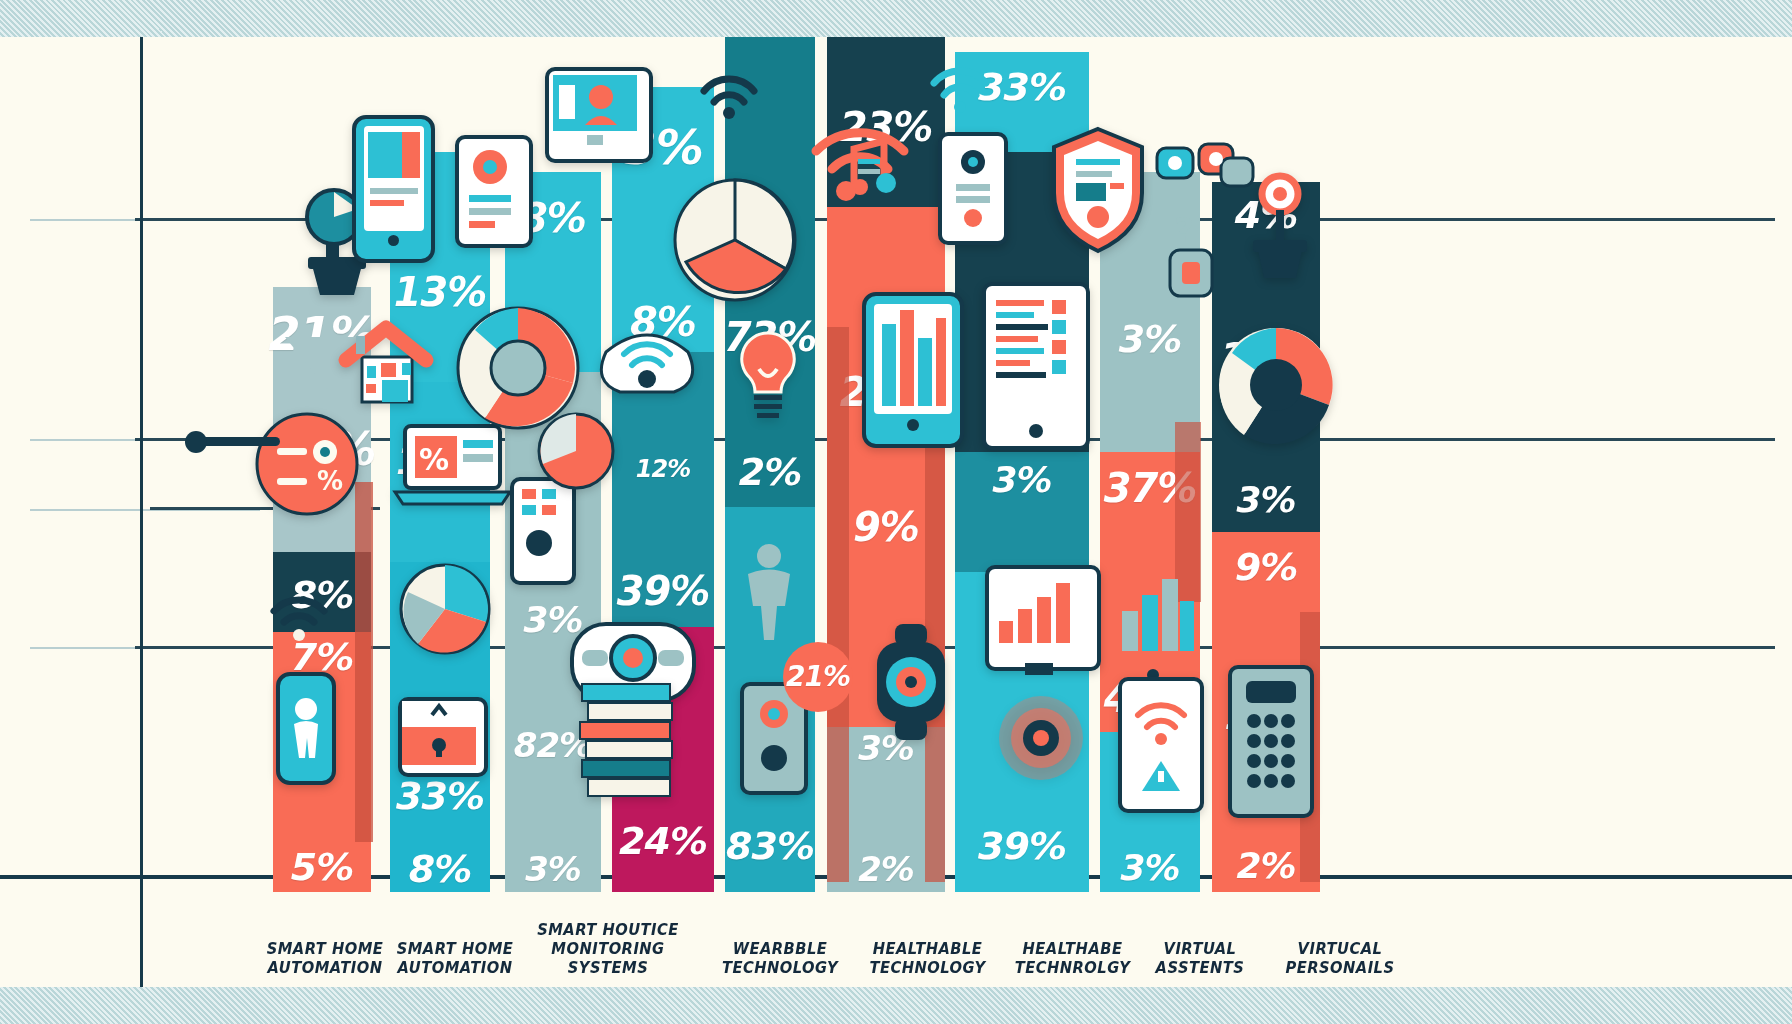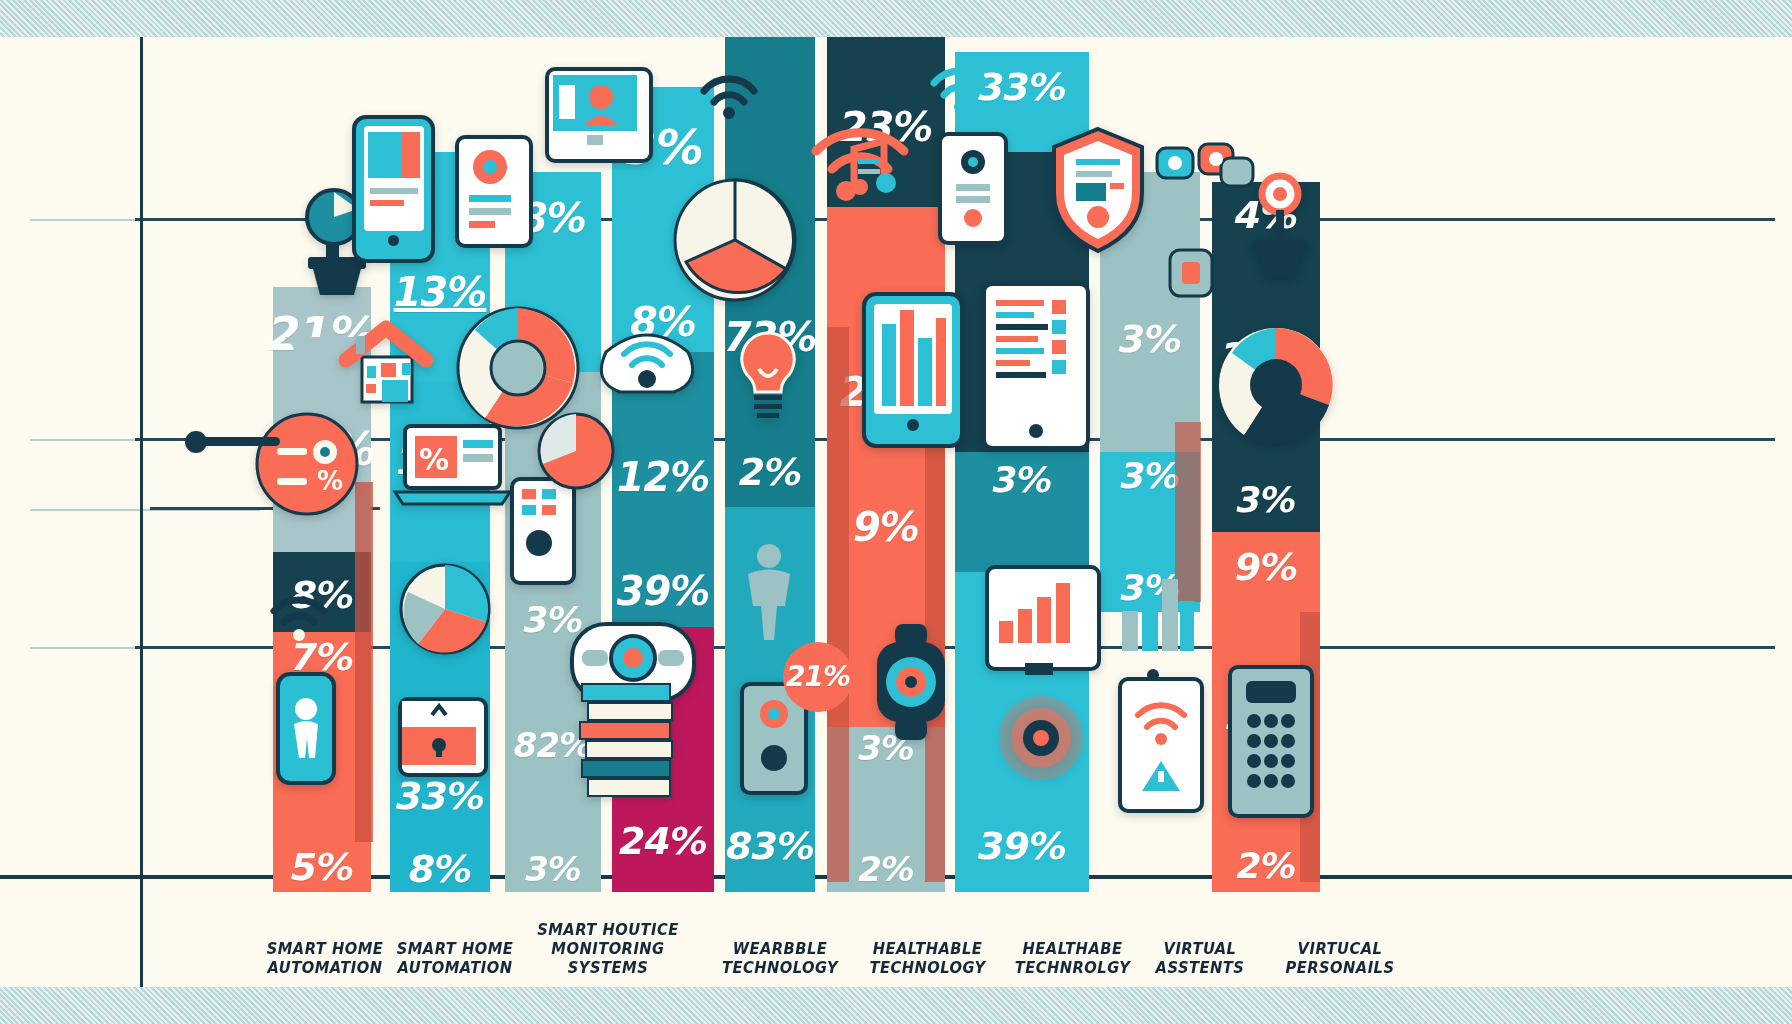--- a/index.html
+++ b/index.html
@@ -99,21 +99,21 @@
         <div class="val" style="color:#fff;font-size:38px;margin-top:6px;">7%</div>
         <div class="val" style="color:#fff;font-size:38px;margin-bottom:6px;">5%</div>
       </div>
     </div>
     <div class="chip" style="left:355px;top:445px;width:18px;height:360px;background:#c8503f;opacity:.75;"></div>
 
     <div class="chip" style="left:285px;top:300px;width:0;height:0;border-left:42px solid transparent;border-right:42px solid transparent;border-top:52px solid #a8c6c9;"></div>
 
     <div class="col" style="left:390px;width:100px;height:740px;">
       <div class="seg" style="height:230px;background:#2dc0d4;">
-        <div class="val" style="color:#fff;font-size:40px;margin-top:120px;text-decoration:underline;">13%</div>
+        <div class="val" style="color:#fff;font-size:40px;margin-top:120px;">13%</div>
       </div>
       <div class="seg" style="height:180px;background:#29bcd2;">
         <div class="val" style="color:#fff;font-size:38px;margin-top:60px;">10%</div>
       </div>
       <div class="seg" style="height:330px;background:#20b5cd;">
         <div class="val" style="color:#fff;font-size:38px;margin-top:215px;">33%</div>
         <div class="val" style="color:#fff;font-size:38px;margin-bottom:4px;">8%</div>
       </div>
     </div>
 
@@ -127,21 +127,21 @@
         <div class="val" style="color:#fff;font-size:34px;margin-bottom:6px;">3%</div>
       </div>
     </div>
 
     <div class="col" style="left:612px;width:102px;height:805px;">
       <div class="seg" style="height:265px;background:#2dc0d4;">
         <div class="val" style="color:#fff;font-size:48px;margin-top:36px;">3%</div>
         <div class="val" style="color:#fff;font-size:40px;margin-bottom:10px;">8%</div>
       </div>
       <div class="seg" style="height:275px;background:#1d8fa0;">
-        <div class="val" style="color:#fff;font-size:40px;margin-top:105px;">12%</div>
+        <div class="val" style="color:#fff;font-size:24px;margin-top:105px;">12%</div>
         <div class="val" style="color:#fff;font-size:40px;margin-bottom:16px;">39%</div>
       </div>
       <div class="seg" style="height:265px;background:#be185d;">
         <div class="val" style="color:#fff;font-size:38px;margin-top:195px;">24%</div>
       </div>
     </div>
 
     <div class="col" style="left:725px;width:90px;height:855px;">
       <div class="seg" style="height:470px;background:#157d8b;">
         <div class="val" style="color:#fff;font-size:40px;margin-top:280px;">73%</div>
@@ -179,20 +179,24 @@
         <div class="val" style="color:#fff;font-size:36px;margin-top:10px;">3%</div>
       </div>
       <div class="seg" style="height:320px;background:#2dc0d4;">
         <div class="val" style="color:#fff;font-size:38px;margin-top:255px;">39%</div>
       </div>
     </div>
 
     <div class="col" style="left:1100px;width:100px;height:720px;">
       <div class="seg" style="height:280px;background:#9dc2c4;">
         <div class="val" style="color:#fff;font-size:38px;margin-top:148px;">3%</div>
+      </div>
+      <div class="seg" style="height:280px;background:#f96c56;">
+        <div class="val" style="color:#fff;font-size:40px;margin-top:16px;">37%</div>
+        <div class="val" style="color:#fff;font-size:40px;margin-bottom:14px;">43%</div>
       </div>
       <div class="seg" style="height:160px;background:#2dc0d4;">
         <div class="val" style="color:#fff;font-size:36px;margin-top:6px;">3%</div>
         <div class="val" style="color:#fff;font-size:36px;margin-bottom:6px;">3%</div>
       </div>
     </div>
     <div class="chip" style="left:1175px;top:385px;width:26px;height:180px;background:#c8503f;opacity:.65;"></div>
 
     <div class="col" style="left:1212px;width:108px;height:710px;">
       <div class="seg" style="height:350px;background:#16414f;">

